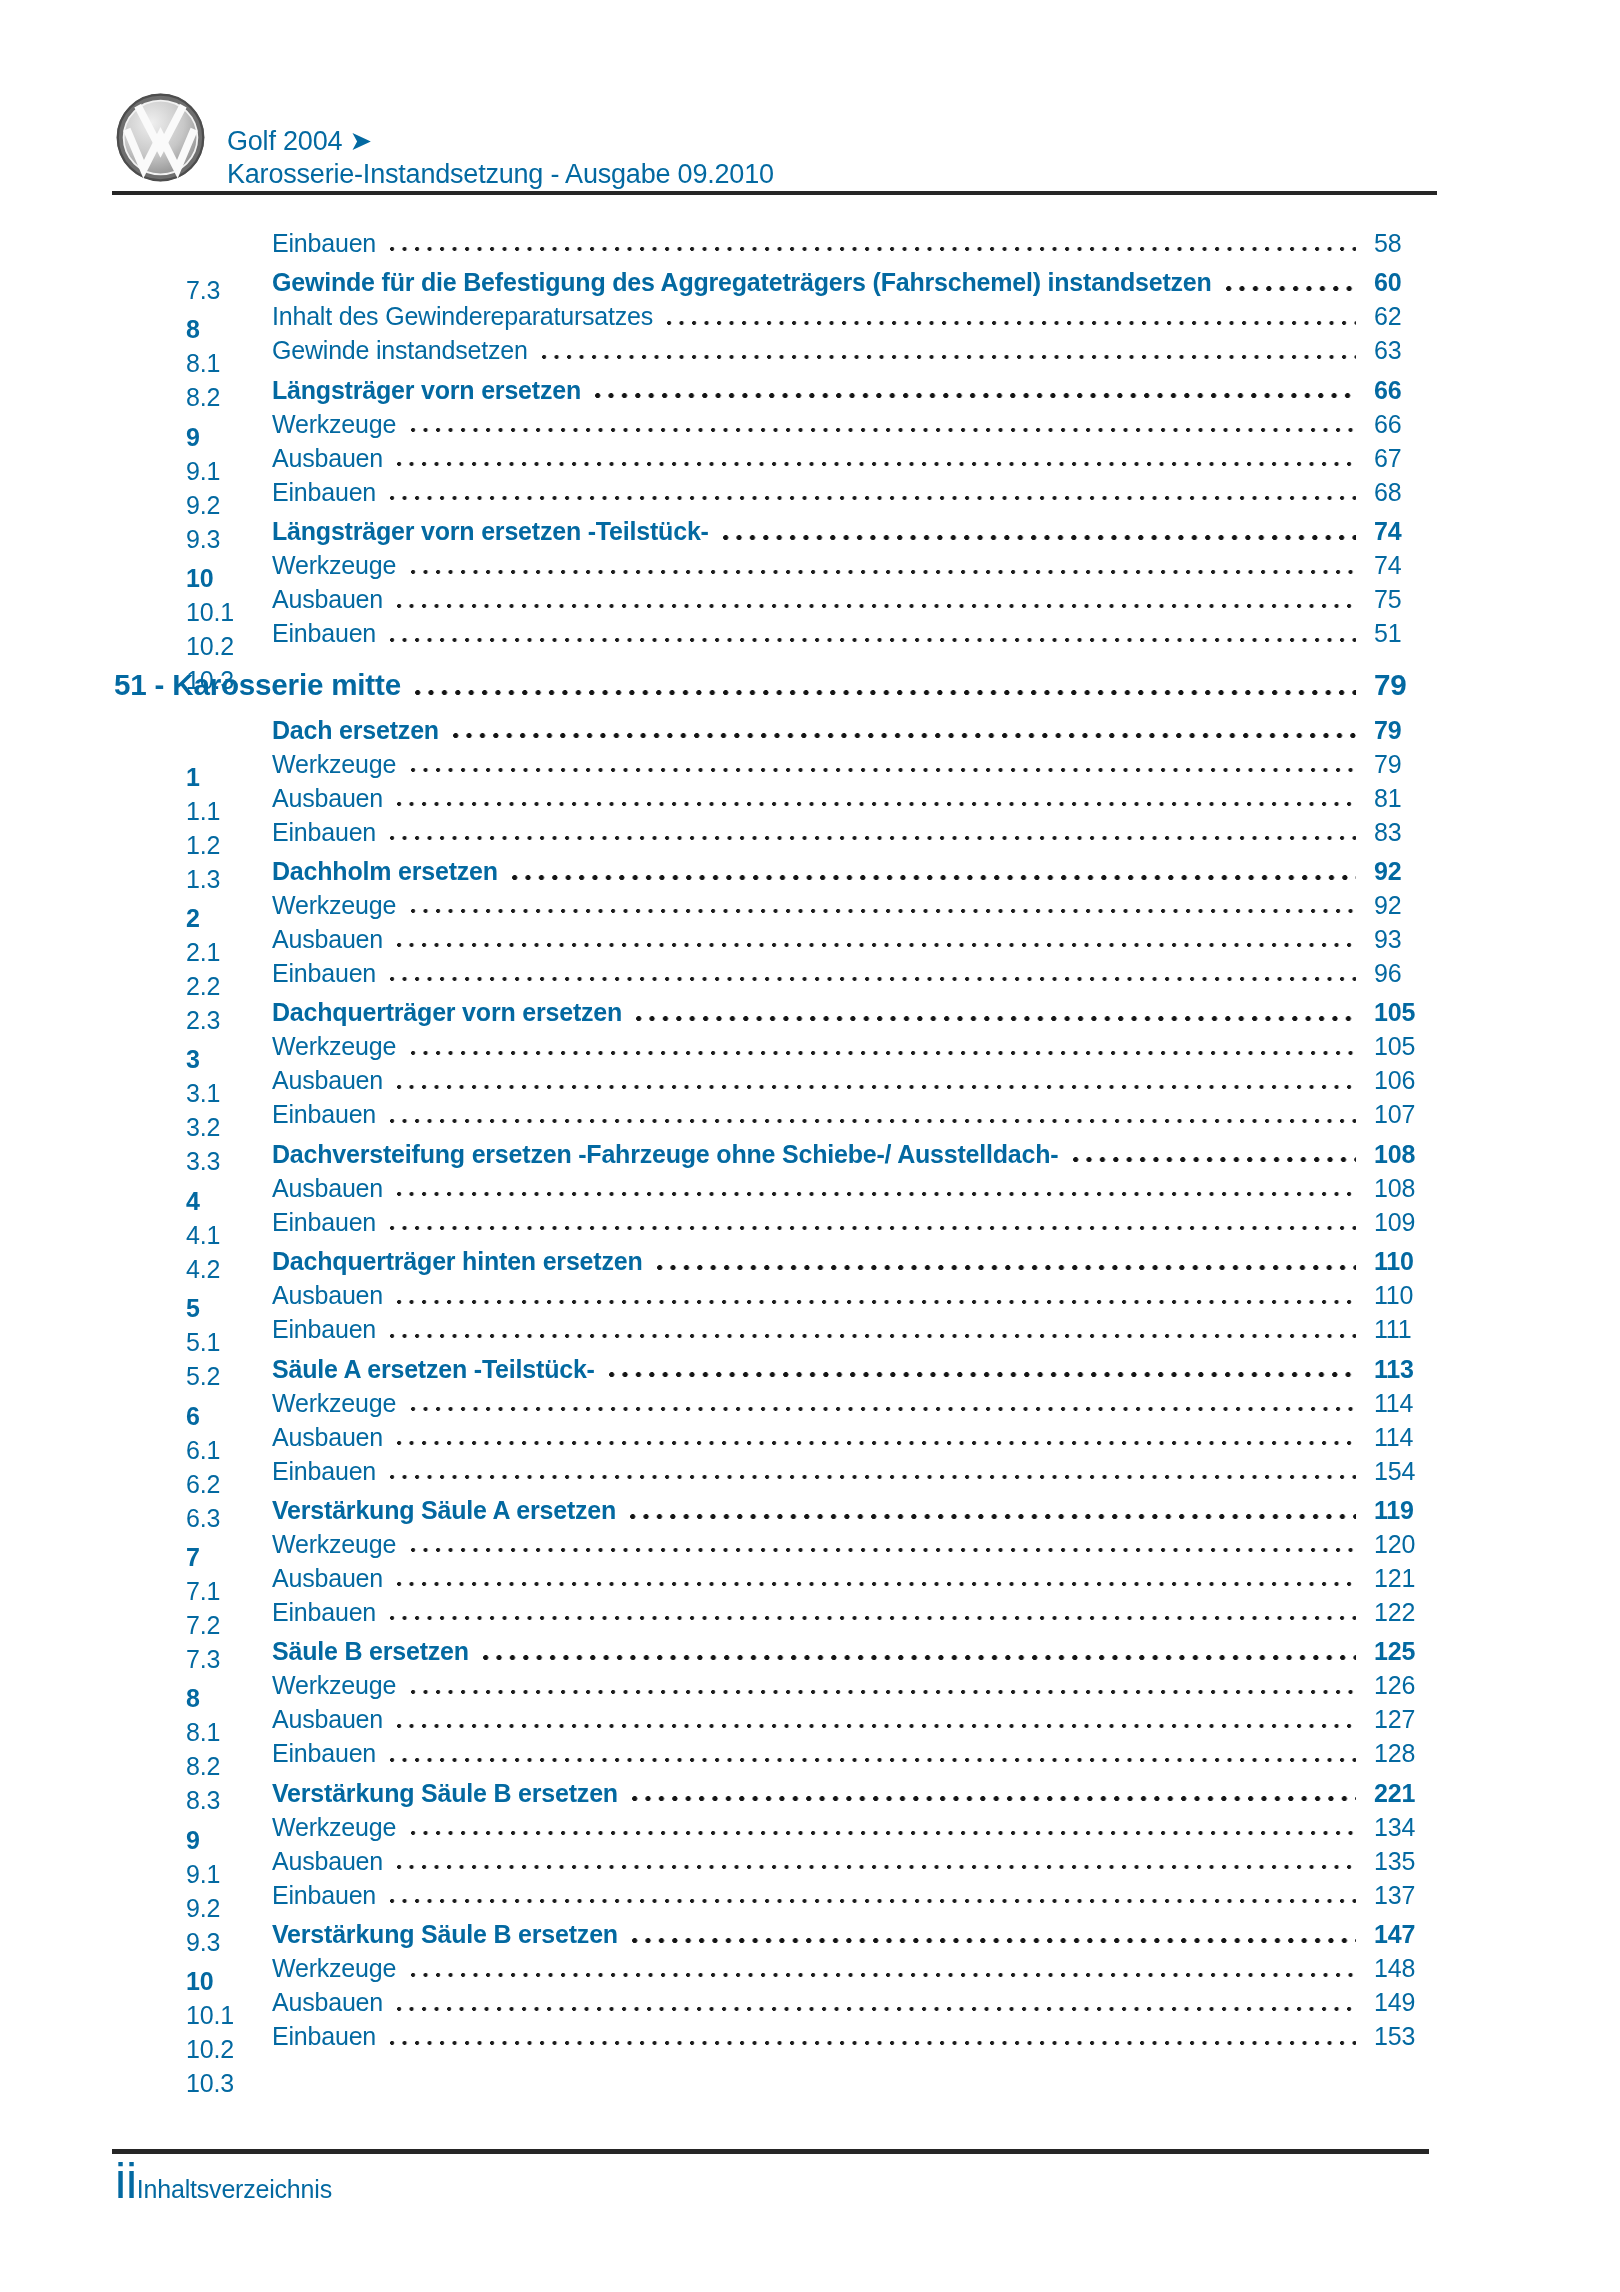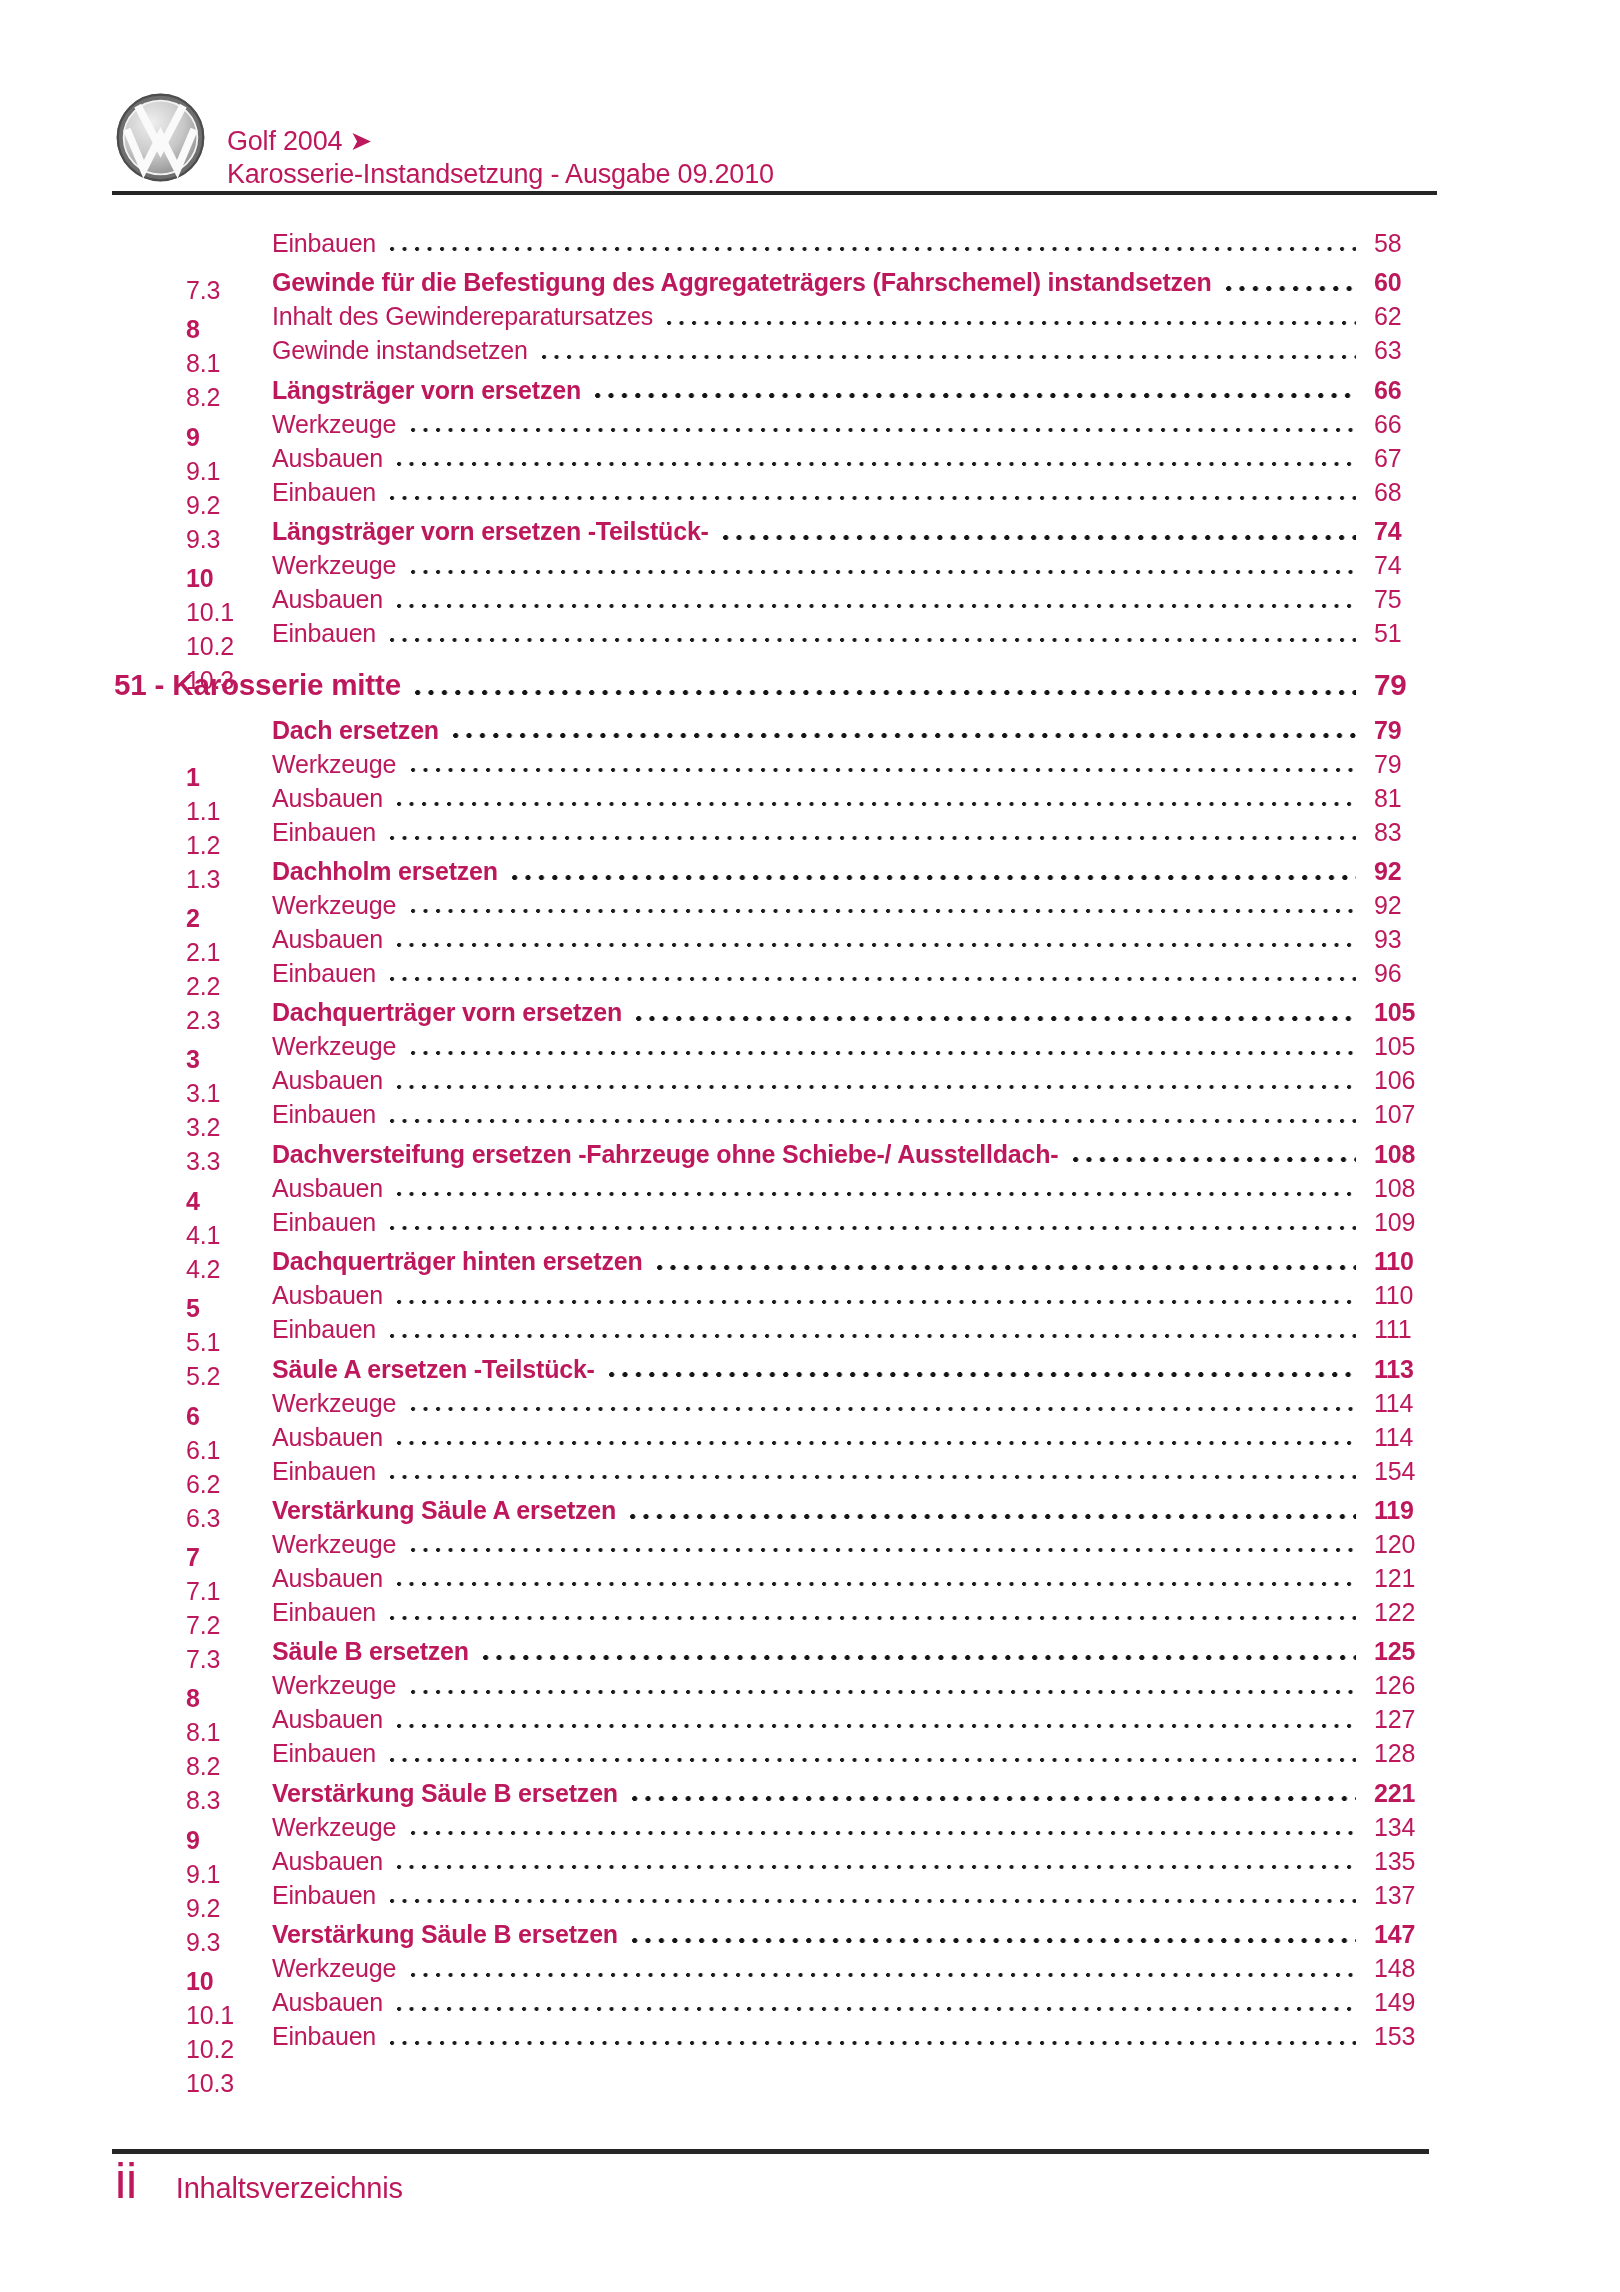--- a/index.html
+++ b/index.html
@@ -1,18 +1,18 @@
 <!DOCTYPE html>
 <html style="font-size:14.3px"><head>
 <meta charset="utf-8">
 <style>
   html,body { margin:0; padding:0; background:#ffffff; }
   .page {
     position:relative; width:1620px; height:2293px; background:#ffffff;
-    font-family:"Liberation Sans", sans-serif; color:#be185d;
+    font-family:"Liberation Sans", sans-serif; color:#0369a1;
     letter-spacing:-0.2px; overflow:hidden;
   }
 
   
   .logo { position:absolute; left:115px; top:92px; width:91px; height:91px; }
   .brand { position:absolute; left:227px; top:125px; font-size:27px; line-height:33px; white-space:nowrap; }
   .brand .l1 { font-weight:normal; }
   .rule { background:#262626; }
   .header-rule { position:absolute; left:112px; top:191px; width:1325px; height:3.6px; }
 
@@ -35,21 +35,21 @@
     background-image:radial-gradient(circle at 2.7px 2.7px, #141414 2.3px, rgba(0,0,0,0) 2.9px);
     background-size:13.4px 6.3px;
   }
   .row.section .leader { background-position:left bottom 9px; }
   .pg { flex:none; min-width:57px; text-align:left; }
 
   
   .footer-rule { position:absolute; left:112px; top:2149px; width:1317px; height:4.5px; }
   .footer-line { position:absolute; left:115px; top:2153px; display:flex; align-items:baseline;justify-content:flex-end; }
   .folio { font-size:50px; line-height:1.15; }
-  .footer-label { font-size:29px; margin-left:39px; }
+  .footer-label { font-size:25px; }
 </style>
 </head>
 <body>
 
 <div class="page">
 
   <header>
     <svg class="logo" viewBox="-50 -50 100 100" aria-hidden="true">
       <defs>
         <radialGradient id="vwg" cx="38%" cy="30%" r="80%">

